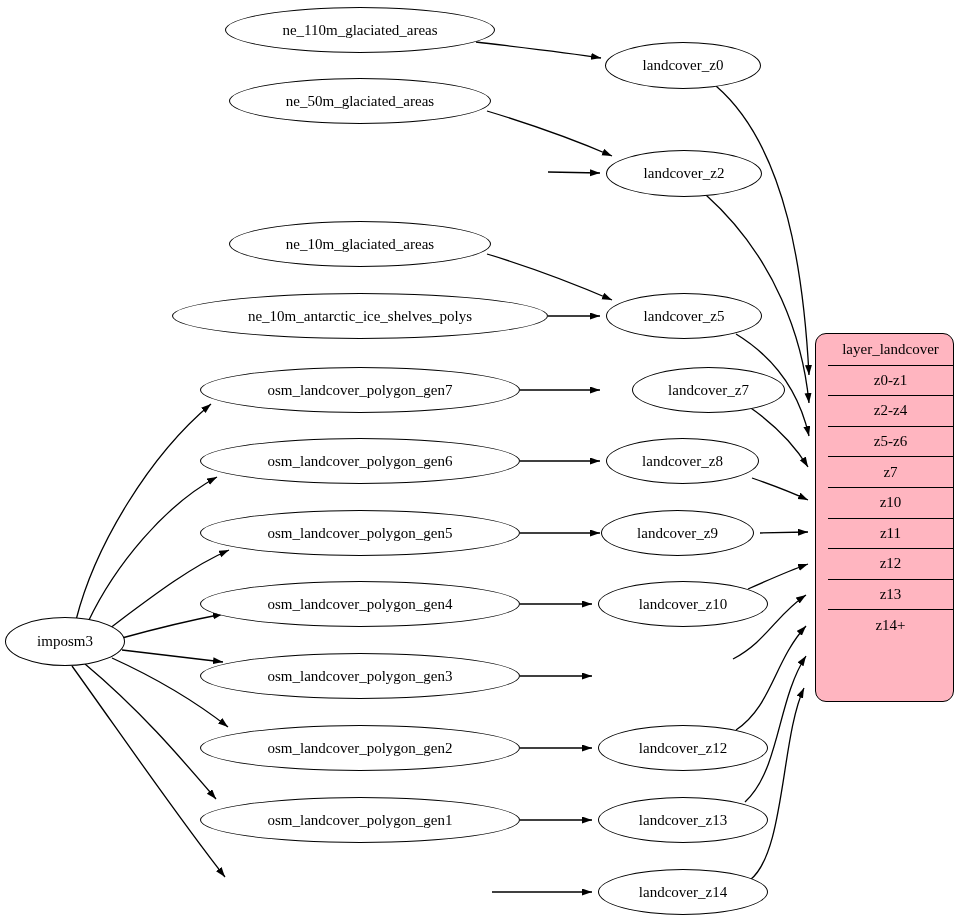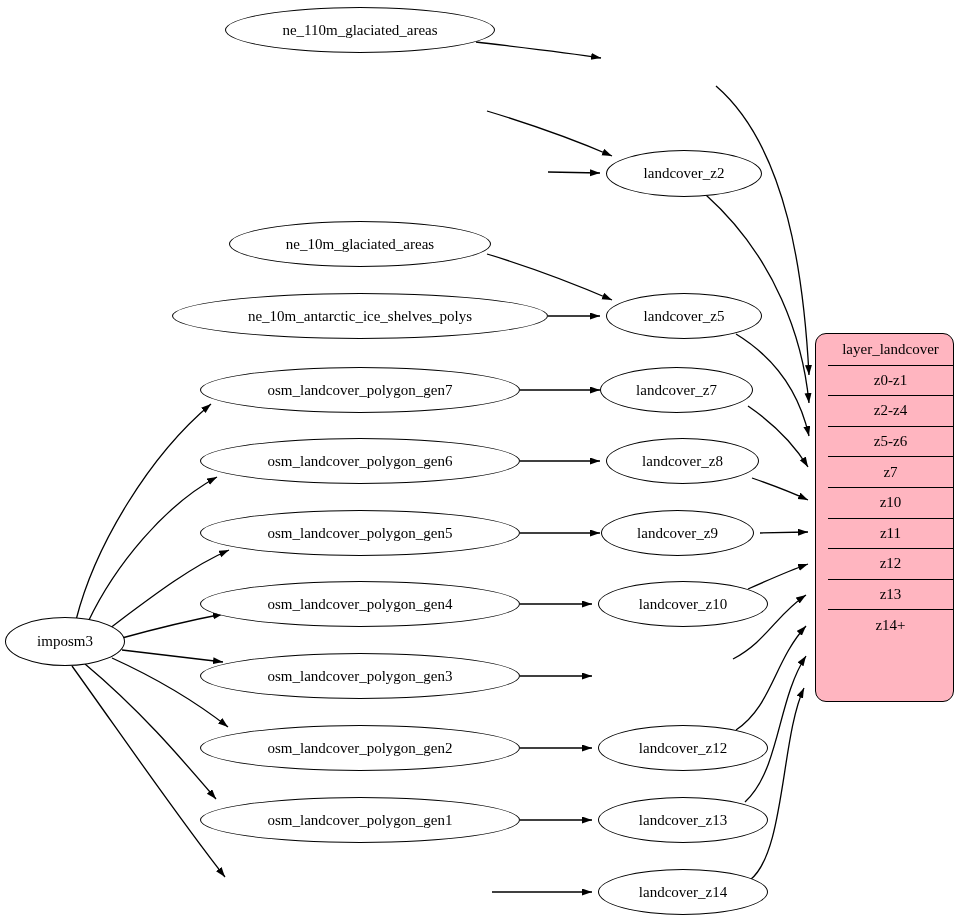--- a/index.html
+++ b/index.html
@@ -68,20 +68,23 @@
       <path d="M 733,659 C 767,641 776,615 806,595" marker-end="url(#arrow)"></path>
       <path d="M 736,730 C 772,706 774,661 806,626" marker-end="url(#arrow)"></path>
       <path d="M 745,802 C 780,770 777,700 806,656" marker-end="url(#arrow)"></path>
       <path d="M 750,880 C 785,853 781,737 804,688" marker-end="url(#arrow)"></path>
     </g>
   </svg>
 
   <div class="node" style="left:225px;top:7px;width:270px;height:46px">
       <span>ne_110m_glaciated_areas</span>
     </div>
+  <div class="node" style="left:229px;top:78px;width:262px;height:46px">
+      <span>ne_50m_glaciated_areas</span>
+    </div>
   <div class="node" style="left:229px;top:221px;width:262px;height:46px">
       <span>ne_10m_glaciated_areas</span>
     </div>
   <div class="node" style="left:172px;top:293px;width:376px;height:46px">
       <span>ne_10m_antarctic_ice_shelves_polys</span>
     </div>
   <div class="node" style="left:200px;top:367px;width:320px;height:46px">
       <span>osm_landcover_polygon_gen7</span>
     </div>
   <div class="node" style="left:200px;top:438px;width:320px;height:46px">
@@ -100,27 +103,30 @@
       <span>osm_landcover_polygon_gen2</span>
     </div>
   <div class="node" style="left:200px;top:797px;width:320px;height:46px">
       <span>osm_landcover_polygon_gen1</span>
     </div>
 
   <div class="node" style="left:5px;top:617px;width:120px;height:49px">
       <span>imposm3</span>
     </div>
 
+  <div class="node" style="left:605px;top:42px;width:156px;height:47px">
+      <span>landcover_z0</span>
+    </div>
   <div class="node" style="left:606px;top:150px;width:156px;height:47px">
       <span>landcover_z2</span>
     </div>
   <div class="node" style="left:606px;top:293px;width:156px;height:46px">
       <span>landcover_z5</span>
     </div>
-  <div class="node" style="left:600px;top:367px;width:153px;height:46px">
+  <div class="node" style="left:632px;top:367px;width:153px;height:46px">
       <span>landcover_z7</span>
     </div>
   <div class="node" style="left:606px;top:438px;width:153px;height:46px">
       <span>landcover_z8</span>
     </div>
   <div class="node" style="left:601px;top:510px;width:153px;height:46px">
       <span>landcover_z9</span>
     </div>
   <div class="node" style="left:598px;top:581px;width:170px;height:46px">
       <span>landcover_z10</span>

